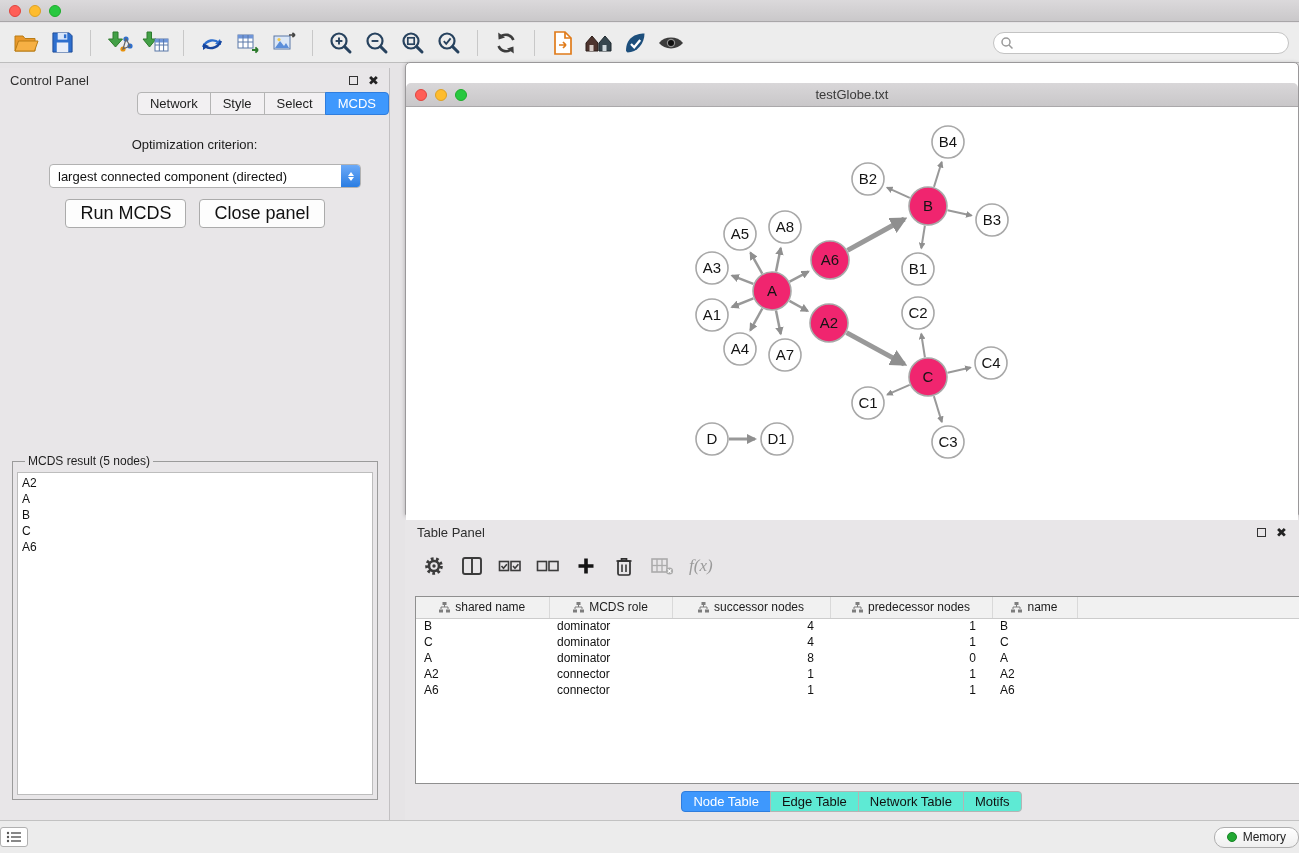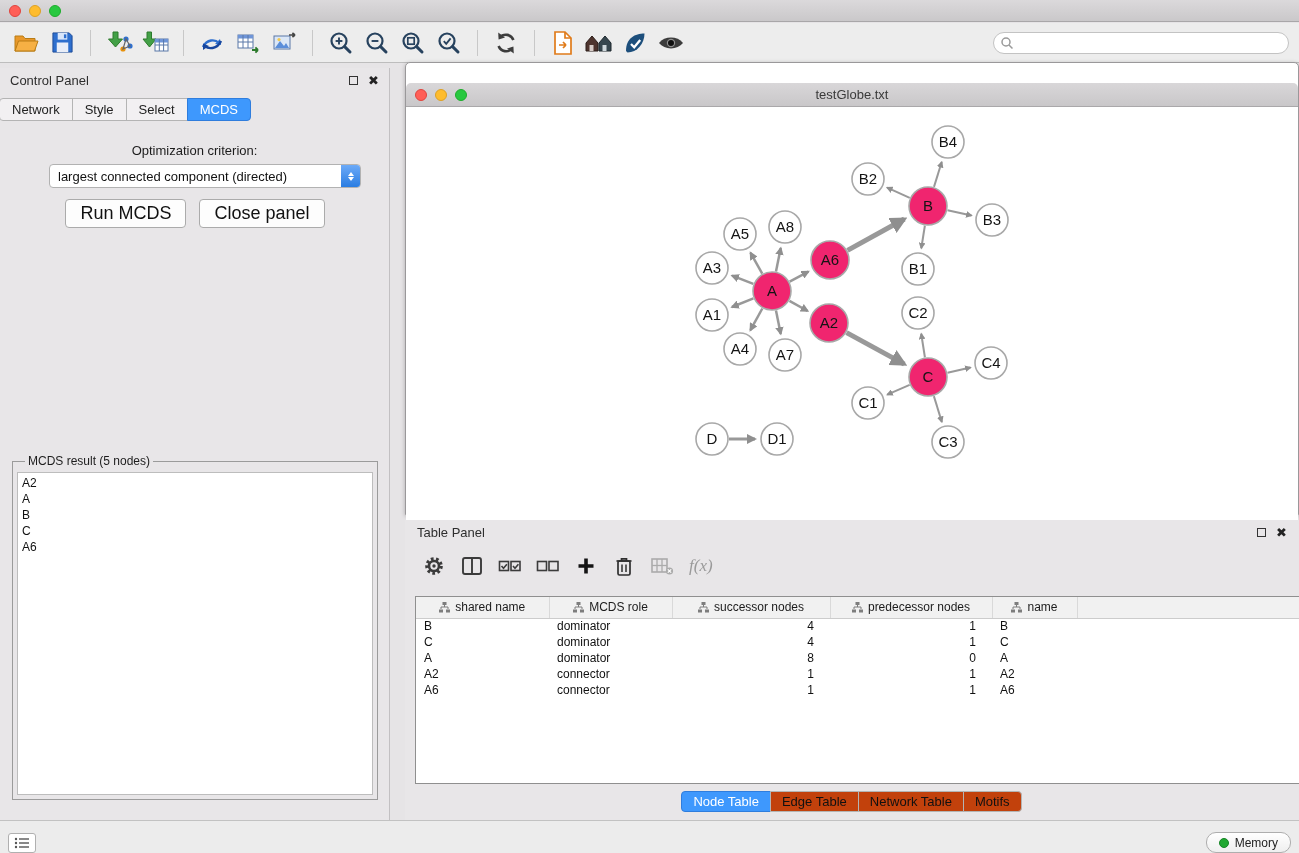--- a/index.html
+++ b/index.html
@@ -31,21 +31,21 @@
   #search-wrap svg { position:absolute; left:7px; top:4px; }
 
   
   #control-panel { left:0; top:68px; width:390px; height:752px; background:#e8e6e8;
     border-right:1px solid #c2c0c2; }
   #cp-header { height:24px; display:flex; align-items:center; padding:0 10px; }
   #cp-header .cp-title { font-size:13px; color:#2e2e2e; }
   .win-ctrls { margin-left:auto; display:flex; gap:10px; align-items:center; }
   .float-box { width:9px; height:9px; border:1.5px solid #333; display:inline-block; }
   .close-x { font-size:13px; font-weight:bold; color:#222; line-height:1; }
-  #cp-tabs { display:flex; justify-content:flex-start; margin-top:6px; }
+  #cp-tabs { display:flex; justify-content:flex-end; }
   .cp-tab { font-size:13px; color:#222; background:#f2f0f2; border:1px solid #b4b4b4;
     padding:3px 12px; margin-left:-1px; }
   .cp-tab:first-child { border-radius:4px 0 0 4px; }
   .cp-tab:last-child { border-radius:0 4px 4px 0; }
   .cp-tab.active { background:#3e98fd; border-color:#2f7ddd; color:#fff; }
   #opt-label { margin-top:22px; text-align:center; font-size:13px; color:#1c1c1c; }
   #dropdown { position:absolute; left:42px; top:96px; width:312px; height:24px;
     background:#fff; border:1px solid #b2b2b2; border-radius:4px; display:flex; align-items:center;margin-left:7px; }
   #dropdown .dd-text { flex:1; font-size:13px; color:#111; padding-left:8px; white-space:nowrap; overflow:hidden; }
   #dropdown .dd-btn { width:19px; height:22px; border-radius:0 3px 3px 0;
@@ -91,29 +91,29 @@
     font-size:17px; color:#9a9a9a; margin-left:4px; }
   #tp-tablewrap { position:absolute; left:10px; top:76px; width:1051px; height:188px;
     background:#fff; border:1px solid #8f8f8f; overflow:hidden; }
   table#node-table { border-collapse:collapse; width:100%; table-layout:fixed; }
   #node-table th { height:21px; background:#f1f1f1; border-bottom:1px solid #cccccc;
     border-right:1px solid #d9d9d9; font-size:12px; font-weight:normal; color:#1c1c1c; }
   #node-table th .th-inner { display:flex; align-items:center; justify-content:center; gap:5px; }
   #node-table td { font-size:12px; color:#111; height:16px; padding:0 8px; white-space:nowrap; }
   #node-table td.num { text-align:right; padding-right:16px; }
   #tp-tabs { position:absolute; left:0; bottom:8px; width:894px; display:flex; justify-content:center; }
-  .tp-tab { font-size:13px; color:#111; background:#c2410c; border:1px solid #b4b4b4;
+  .tp-tab { font-size:13px; color:#111; background:#5eead4; border:1px solid #b4b4b4;
     padding:2px 11px; margin-left:-1px; }
   .tp-tab:first-child { border-radius:4px 0 0 4px; }
   .tp-tab:last-child { border-radius:0 4px 4px 0; }
   .tp-tab.active { background:#3e98fd; border-color:#2f7ddd; color:#fff; }
 
   
   #statusbar { left:0; top:820px; width:1299px; height:33px; background:#ececec;
-    border-top:1px solid #c2c2c2; display:flex; align-items:flex-end; padding:0 8px; }
+    border-top:1px solid #c2c2c2; display:flex; align-items:center; padding:0 0; }
   #list-btn { width:28px; height:20px; background:#fff; border:1px solid #b0b0b0;
     border-radius:3px; display:flex; align-items:center; justify-content:center; }
   #memory-btn { margin-left:auto; height:21px; border:1px solid #aeaeae; border-radius:10px;
     background:linear-gradient(#ffffff,#efefef); display:flex; align-items:center;
     gap:6px; padding:0 12px; }
   #memory-btn .dot { width:10px; height:10px; border-radius:50%; background:#21a832; border:1px solid #178526; }
   #memory-btn .mem-label { font-size:12px; color:#222; }
 </style>
 </head>
 <body>

